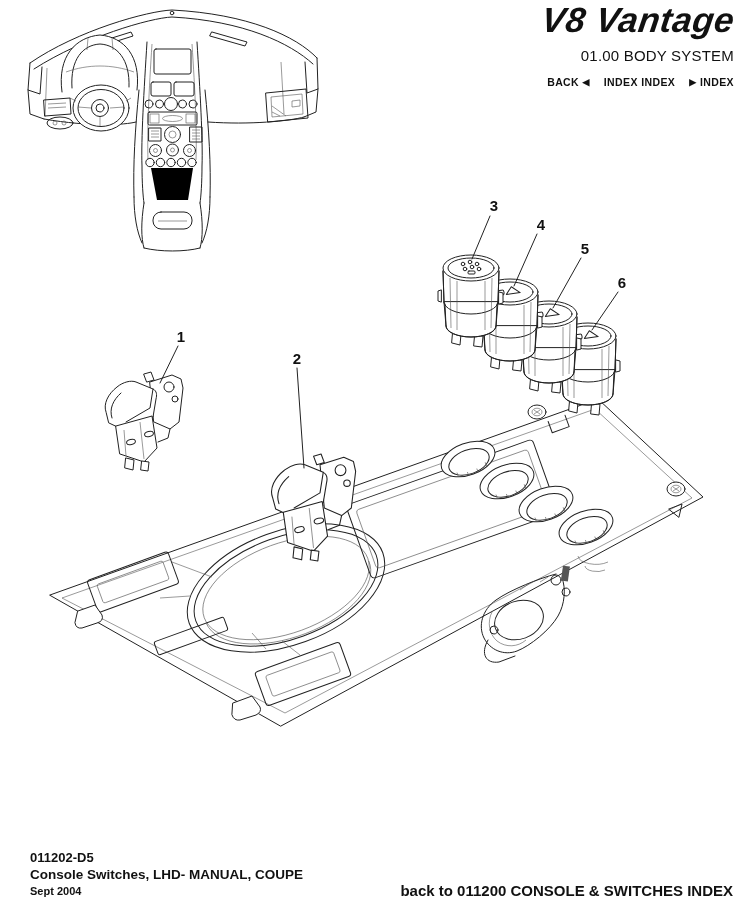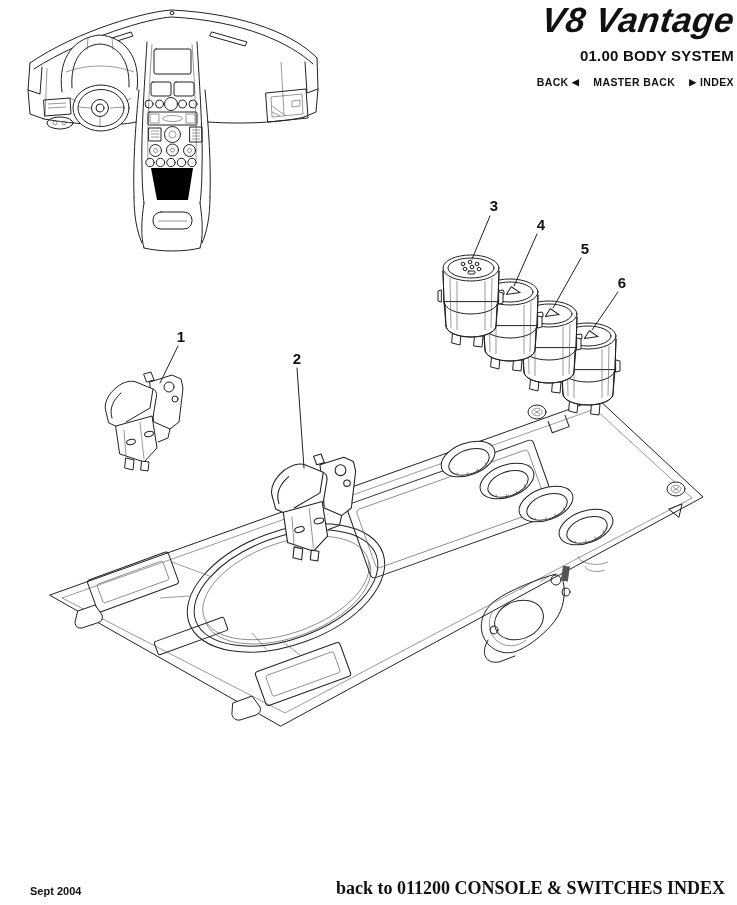--- a/index.html
+++ b/index.html
@@ -8,49 +8,49 @@
     background:#ffffff;color:#111;
     font-family:"Liberation Sans", sans-serif;
   }
   
   .header{position:absolute;top:2px;right:3px;text-align:right;}
   .logo{
     font-size:35px;font-weight:bold;font-style:italic;
     letter-spacing:0.5px;transform:skewX(-8deg);transform-origin:right;
     line-height:1.05;white-space:nowrap;
   }
-  .section-title{font-size:15px;font-weight:bold;margin-top:8px;letter-spacing:0.2px;}
+  .section-title{font-size:15px;font-weight:normal;margin-top:8px;letter-spacing:0.2px;}
   .nav-row{margin-top:12px;font-size:10.5px;font-weight:bold;letter-spacing:0.4px;white-space:nowrap;}
   .nav-row .nav-btn{cursor:pointer;}
   .nav-gap{display:inline-block;width:14px;}
   .arrow{font-size:9px;position:relative;top:-1px;}
   
   .footer-left{position:absolute;left:30px;bottom:6px;}
   .doc-number{font-size:13px;font-weight:bold;line-height:1.25;}
   .doc-title{font-size:13.5px;font-weight:bold;line-height:1.25;}
   .doc-date{font-size:11px;font-weight:bold;line-height:1.4;}
   .footer-link{
-    position:absolute;right:12px;bottom:6px;
-    font-size:18px;font-weight:bold;cursor:pointer;white-space:nowrap;font-family:Liberation Serif, serif;
+    position:absolute;right:4px;bottom:6px;
+    font-size:15px;font-weight:bold;cursor:pointer;white-space:nowrap;
   }
   
   svg{position:absolute;left:0;top:0;}
   .ln{stroke:#222;fill:none;stroke-width:1;stroke-linejoin:round;stroke-linecap:round;}
   .fw{stroke:#222;fill:#fff;stroke-width:1;stroke-linejoin:round;stroke-linecap:round;}
   .thin{stroke:#555;fill:none;stroke-width:0.6;}
   .callout{font-size:15px;font-weight:bold;fill:#111;}
 </style>
 </head>
 <body>
 
 <div class="header">
   <div class="logo">V8 Vantage</div>
   <div class="section-title">01.00 BODY SYSTEM</div>
   <div class="nav-row">
-    <span class="nav-btn"><span>BACK</span> <span class="arrow">◀</span></span><span class="nav-gap"></span><span class="nav-btn"><span>MASTER BACK</span></span><span class="nav-gap"></span><span class="nav-btn"><span class="arrow">▶</span> <span>INDEX</span></span>
+    <span class="nav-btn"><span>BACK</span> <span class="arrow">◀</span></span><span class="nav-gap"></span><span class="nav-btn"><span>INDEX INDEX</span></span><span class="nav-gap"></span><span class="nav-btn"><span class="arrow">▶</span> <span>INDEX</span></span>
   </div>
 </div>
 
 <svg width="737" height="905" viewBox="0 0 737 905">
 
   <defs>
 
     <g id="rocker">
       <path class="fw" d="M50,10 L72,3 L81,7 L83,16 L79,50 L70,57 L54,50 Z"></path>
       <path class="ln" d="M70,57 L68,66 L58,70"></path>
@@ -295,15 +295,17 @@
     <text class="callout" x="181" y="342">1</text>
     <text class="callout" x="297" y="364">2</text>
     <text class="callout" x="494" y="211">3</text>
     <text class="callout" x="541" y="230">4</text>
     <text class="callout" x="585" y="254">5</text>
     <text class="callout" x="622" y="288">6</text>
   </g>
 </svg>
 
 <div class="footer-left">
+  <div class="doc-number">011202-D5</div>
+  <div class="doc-title">Console Switches, LHD- MANUAL, COUPE</div>
   <div class="doc-date">Sept 2004</div>
 </div>
 <div class="footer-link">back to 011200 CONSOLE &amp; SWITCHES INDEX</div>
 
 </body></html>

